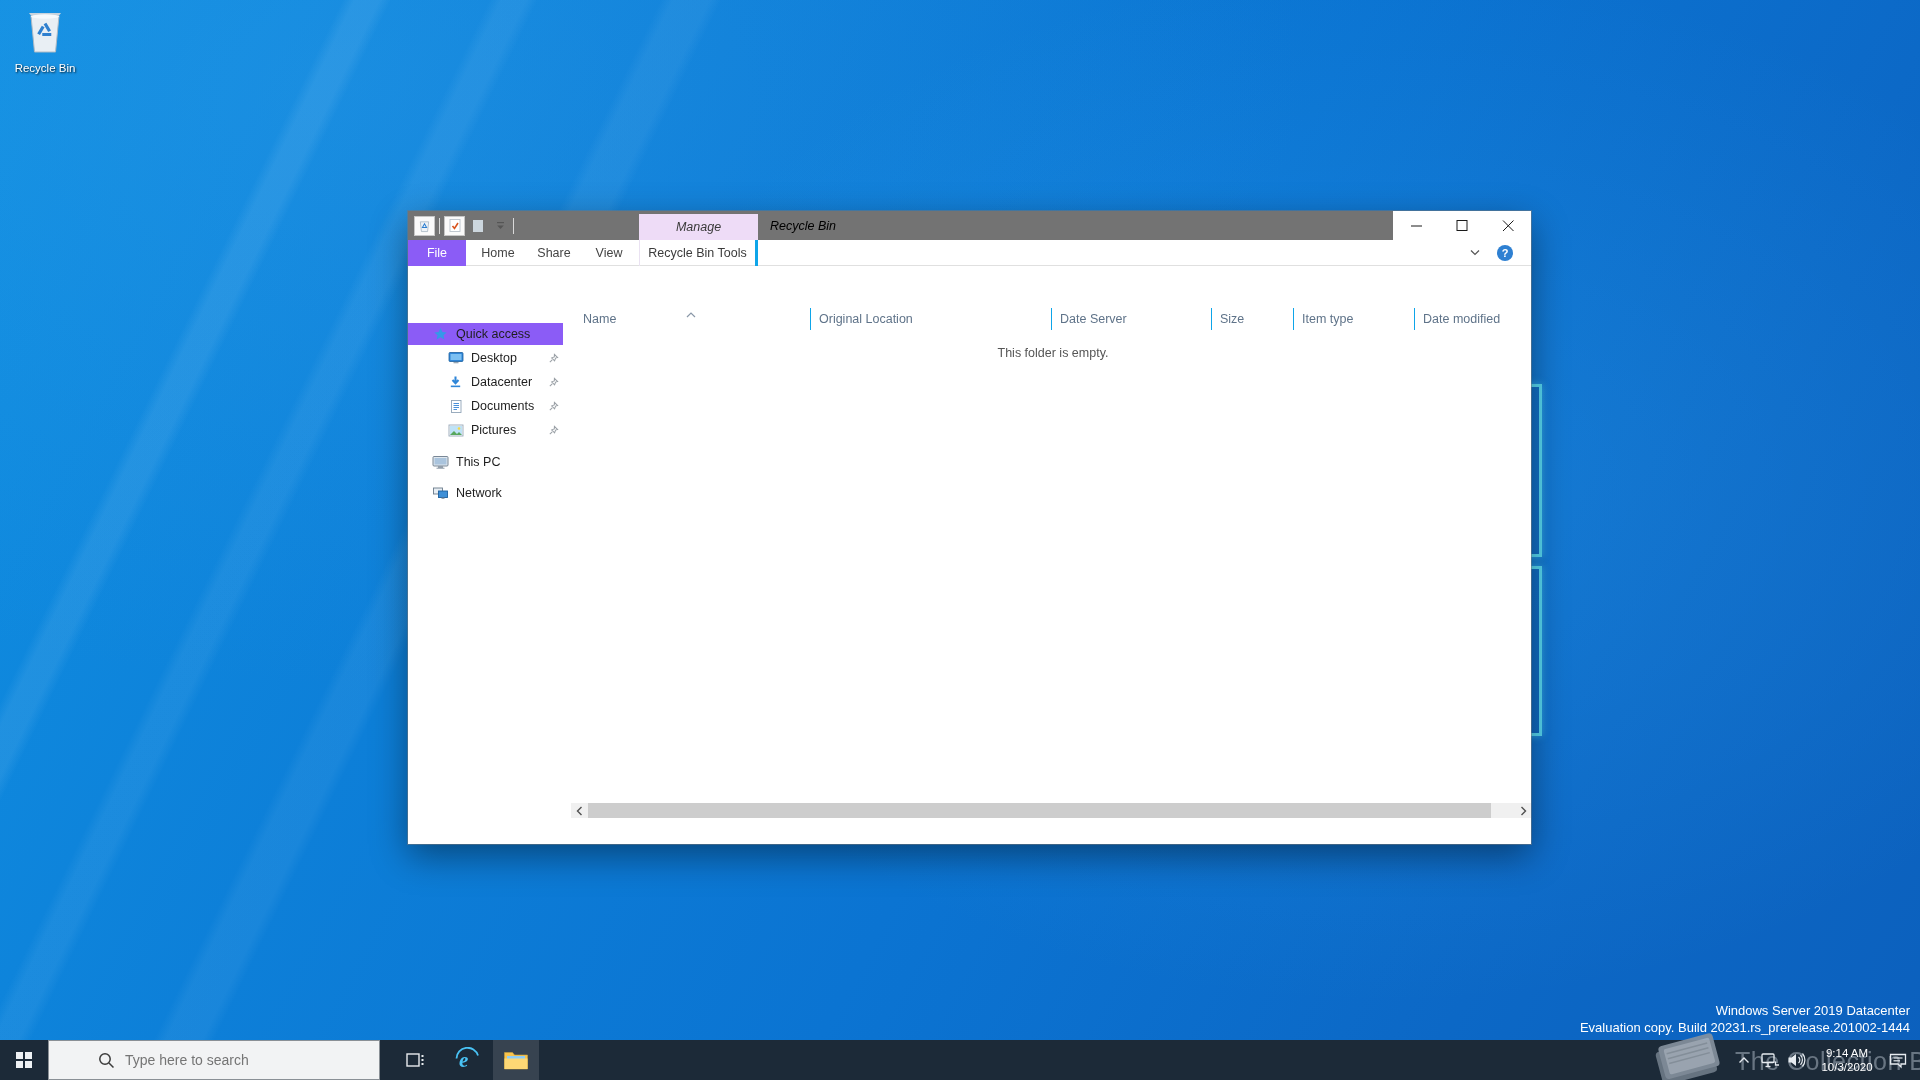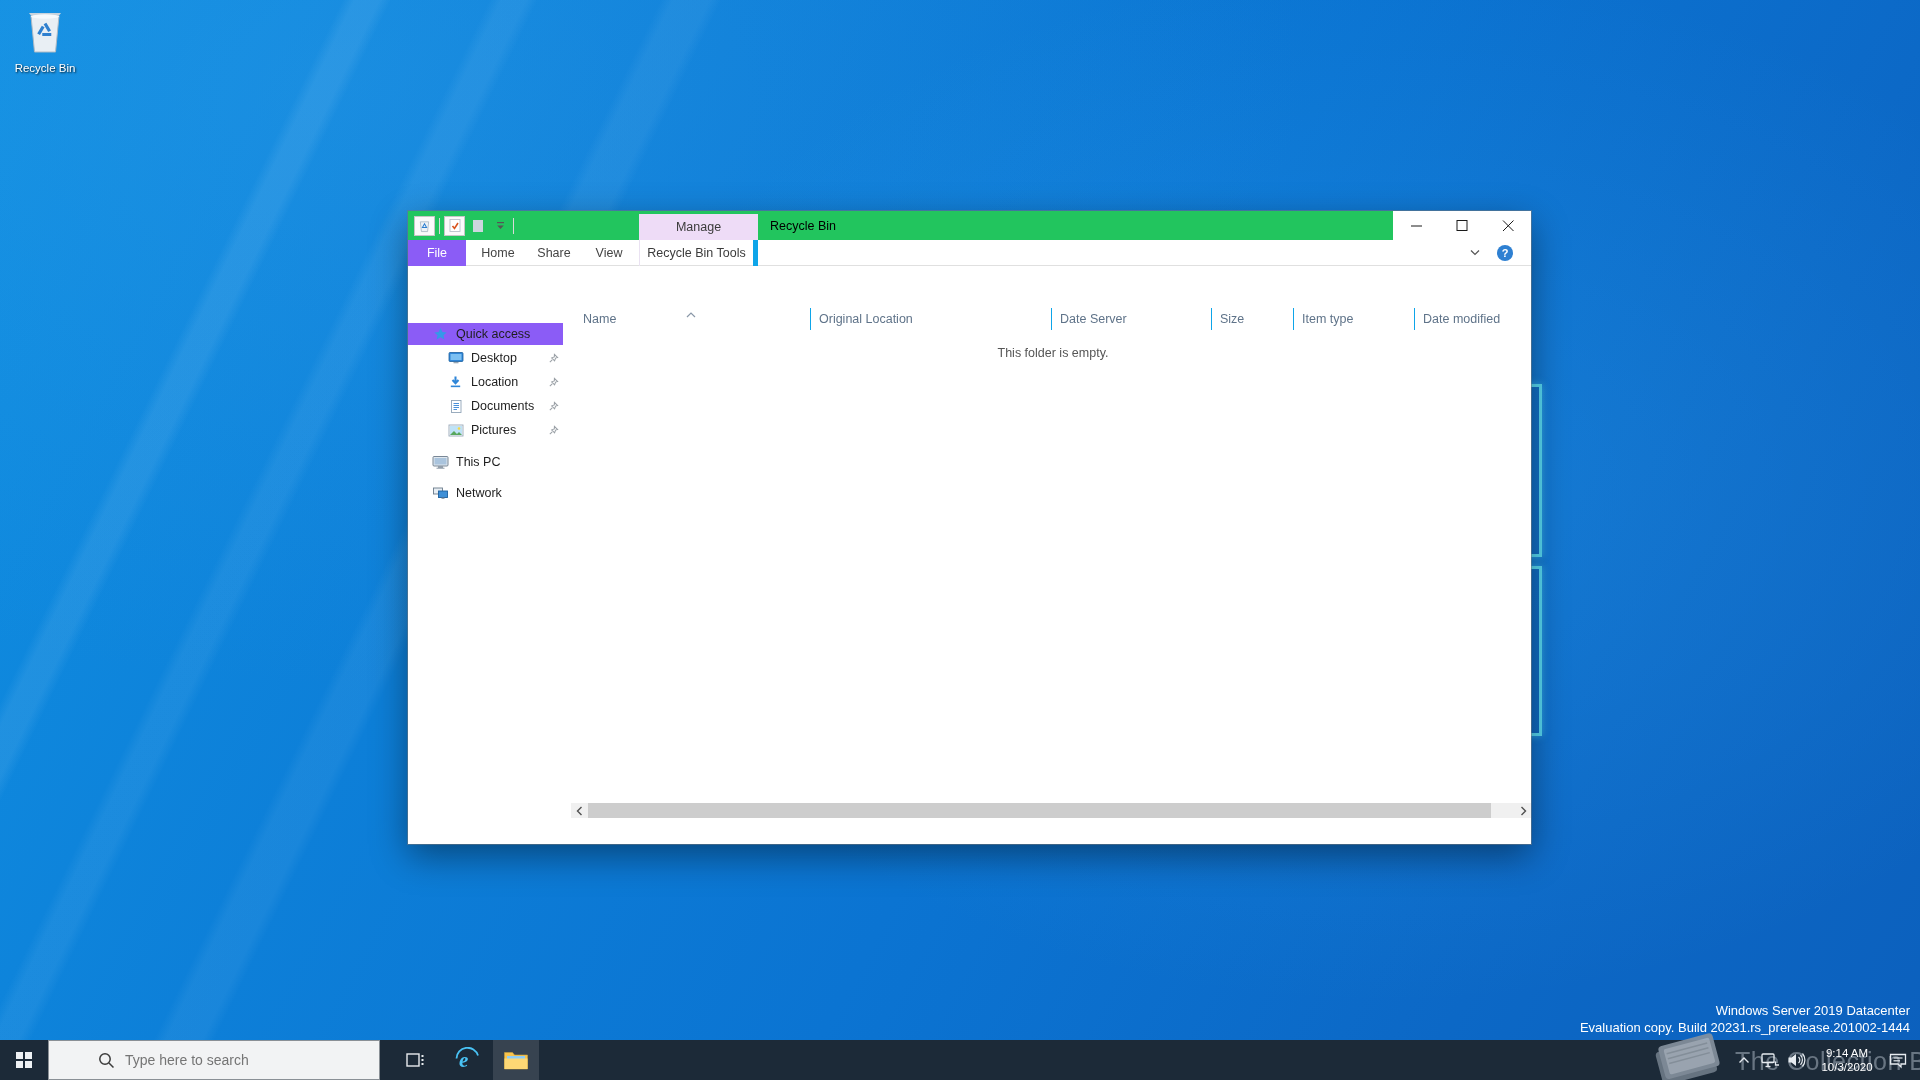--- a/index.html
+++ b/index.html
@@ -29,36 +29,36 @@
   .desktop-icon { position:absolute; left:6px; top:6px; width:78px; z-index:2; text-align:center; }
   .desktop-icon .lbl { margin-top:2px; font-size:11.5px; color:#fff; text-shadow:1px 1px 2px rgba(0,0,0,.85); }
 
   
   .eval-wm { position:absolute; right:10px; top:1002px; text-align:right; color:#ffffff; font-size:13px; line-height:17px; z-index:2; }
 
   
   .window { position:absolute; left:408px; top:211px; width:1123px; height:633px; background:#fff; z-index:5;
     box-shadow:0 0 0 1px rgba(110,120,130,.55), 0 12px 34px rgba(0,0,0,.42); font-size:13px; color:#1a1a1a; }
 
-  .titlebar { position:absolute; left:0; top:0; width:100%; height:29px; background:#22c55e; }
+  .titlebar { position:absolute; left:0; top:0; width:100%; height:29px; background:#737373;font-style:italic; }
   .qat { position:absolute; left:6px; top:4px; height:21px; display:flex; align-items:center; gap:4px; }
   .qat .box { width:21px; height:20px; border:1px solid #c6c6c6; background:#fafafa; display:flex; align-items:center; justify-content:center; }
   .qat .sep { width:1px; height:16px; background:#d9d9d9; }
   .qat .plain { width:18px; display:flex; align-items:center; justify-content:center; }
   .manage-tab { position:absolute; left:231px; top:3px; width:119px; height:26px; background:#eedcf7;
     display:flex; align-items:center; justify-content:center; color:#3b3b3b; font-size:12.5px; }
   .win-title { position:absolute; left:362px; top:0; height:29px; display:flex; align-items:center; font-size:12.5px; color:#000; }
   .caption-btn { position:absolute; top:0; width:46px; height:29px; display:flex; align-items:center; justify-content:center; background:#fff; }
   .caption-btn.min { left:985px; } .caption-btn.max { left:1031px; } .caption-btn.close { left:1077px; }
 
   .tabrow { position:absolute; left:0; top:29px; width:100%; height:26px; background:#fff; border-bottom:1px solid #e0e0e0; }
   .tab { position:absolute; top:0; height:26px; display:flex; align-items:center; justify-content:center; color:#444; font-size:12.5px; }
   .tab.file { left:0; width:58px; background:#8b5cf6; color:#fff; }
   .tab.home { left:62px; width:56px; } .tab.share { left:118px; width:56px; } .tab.view { left:174px; width:54px; }
-  .tab.tools { left:231px; width:119px; border-left:1px solid #eae2f2; border-right:5px solid #0ea5e9; color:#3b3b3b;text-align:center; }
+  .tab.tools { left:231px; width:119px; border-left:1px solid #eae2f2; border-right:3px solid #0ea5e9; color:#3b3b3b;text-align:center; }
   .ribbon-expand { position:absolute; left:1057px; top:5px; width:20px; height:16px; display:flex; align-items:center; justify-content:center; }
   .help-btn { position:absolute; left:1089px; top:5px; width:16px; height:16px; }
 
   .addressrow { position:absolute; left:0; top:55px; width:100%; height:40px; background:#fff; }
   .nav-ico { position:absolute; top:67px; width:16px; height:16px; display:flex; align-items:center; justify-content:center; }
   .addr-box { position:absolute; left:97px; top:62px; width:801px; height:27px; border:1px solid #d0d0d0; background:#fff;
     display:flex; align-items:center; }
   .addr-box .crumb-ico { margin-left:6px; }
   .addr-box .crumb-sep { margin:0 4px 0 6px; display:flex; }
   .addr-box .crumb-txt { font-size:12.5px; color:#1a1a1a; }
@@ -303,21 +303,21 @@
           </span>
         </div>
 
         <div class="side-item child" style="top:65px">
           <span class="si-icon">
             <svg width="15" height="14" viewBox="0 0 16 14">
               <path d="M8 1v6.5M4.8 4.8L8 8.2l3.2-3.4" fill="none" stroke="#2f86d8" stroke-width="2.2"></path>
               <rect x="3" y="10.8" width="10" height="1.7" fill="#2f86d8"></rect>
             </svg>
           </span>
-          <span class="si-label">Location</span>
+          <span class="si-label">Datacenter</span>
           <span class="pin">
             <svg width="11" height="11" viewBox="0 0 12 12">
                 <path d="M7 1.5l3.5 3.5-2.2.6-1.1 2.9-3.2-3.2 2.9-1.1zM4.6 7.4L2 10" fill="none" stroke="#9aa0a6" stroke-width="1.1"></path>
               </svg>
           </span>
         </div>
 
         <div class="side-item child" style="top:89px">
           <span class="si-icon">
             <svg width="14" height="15" viewBox="0 0 14 15">

